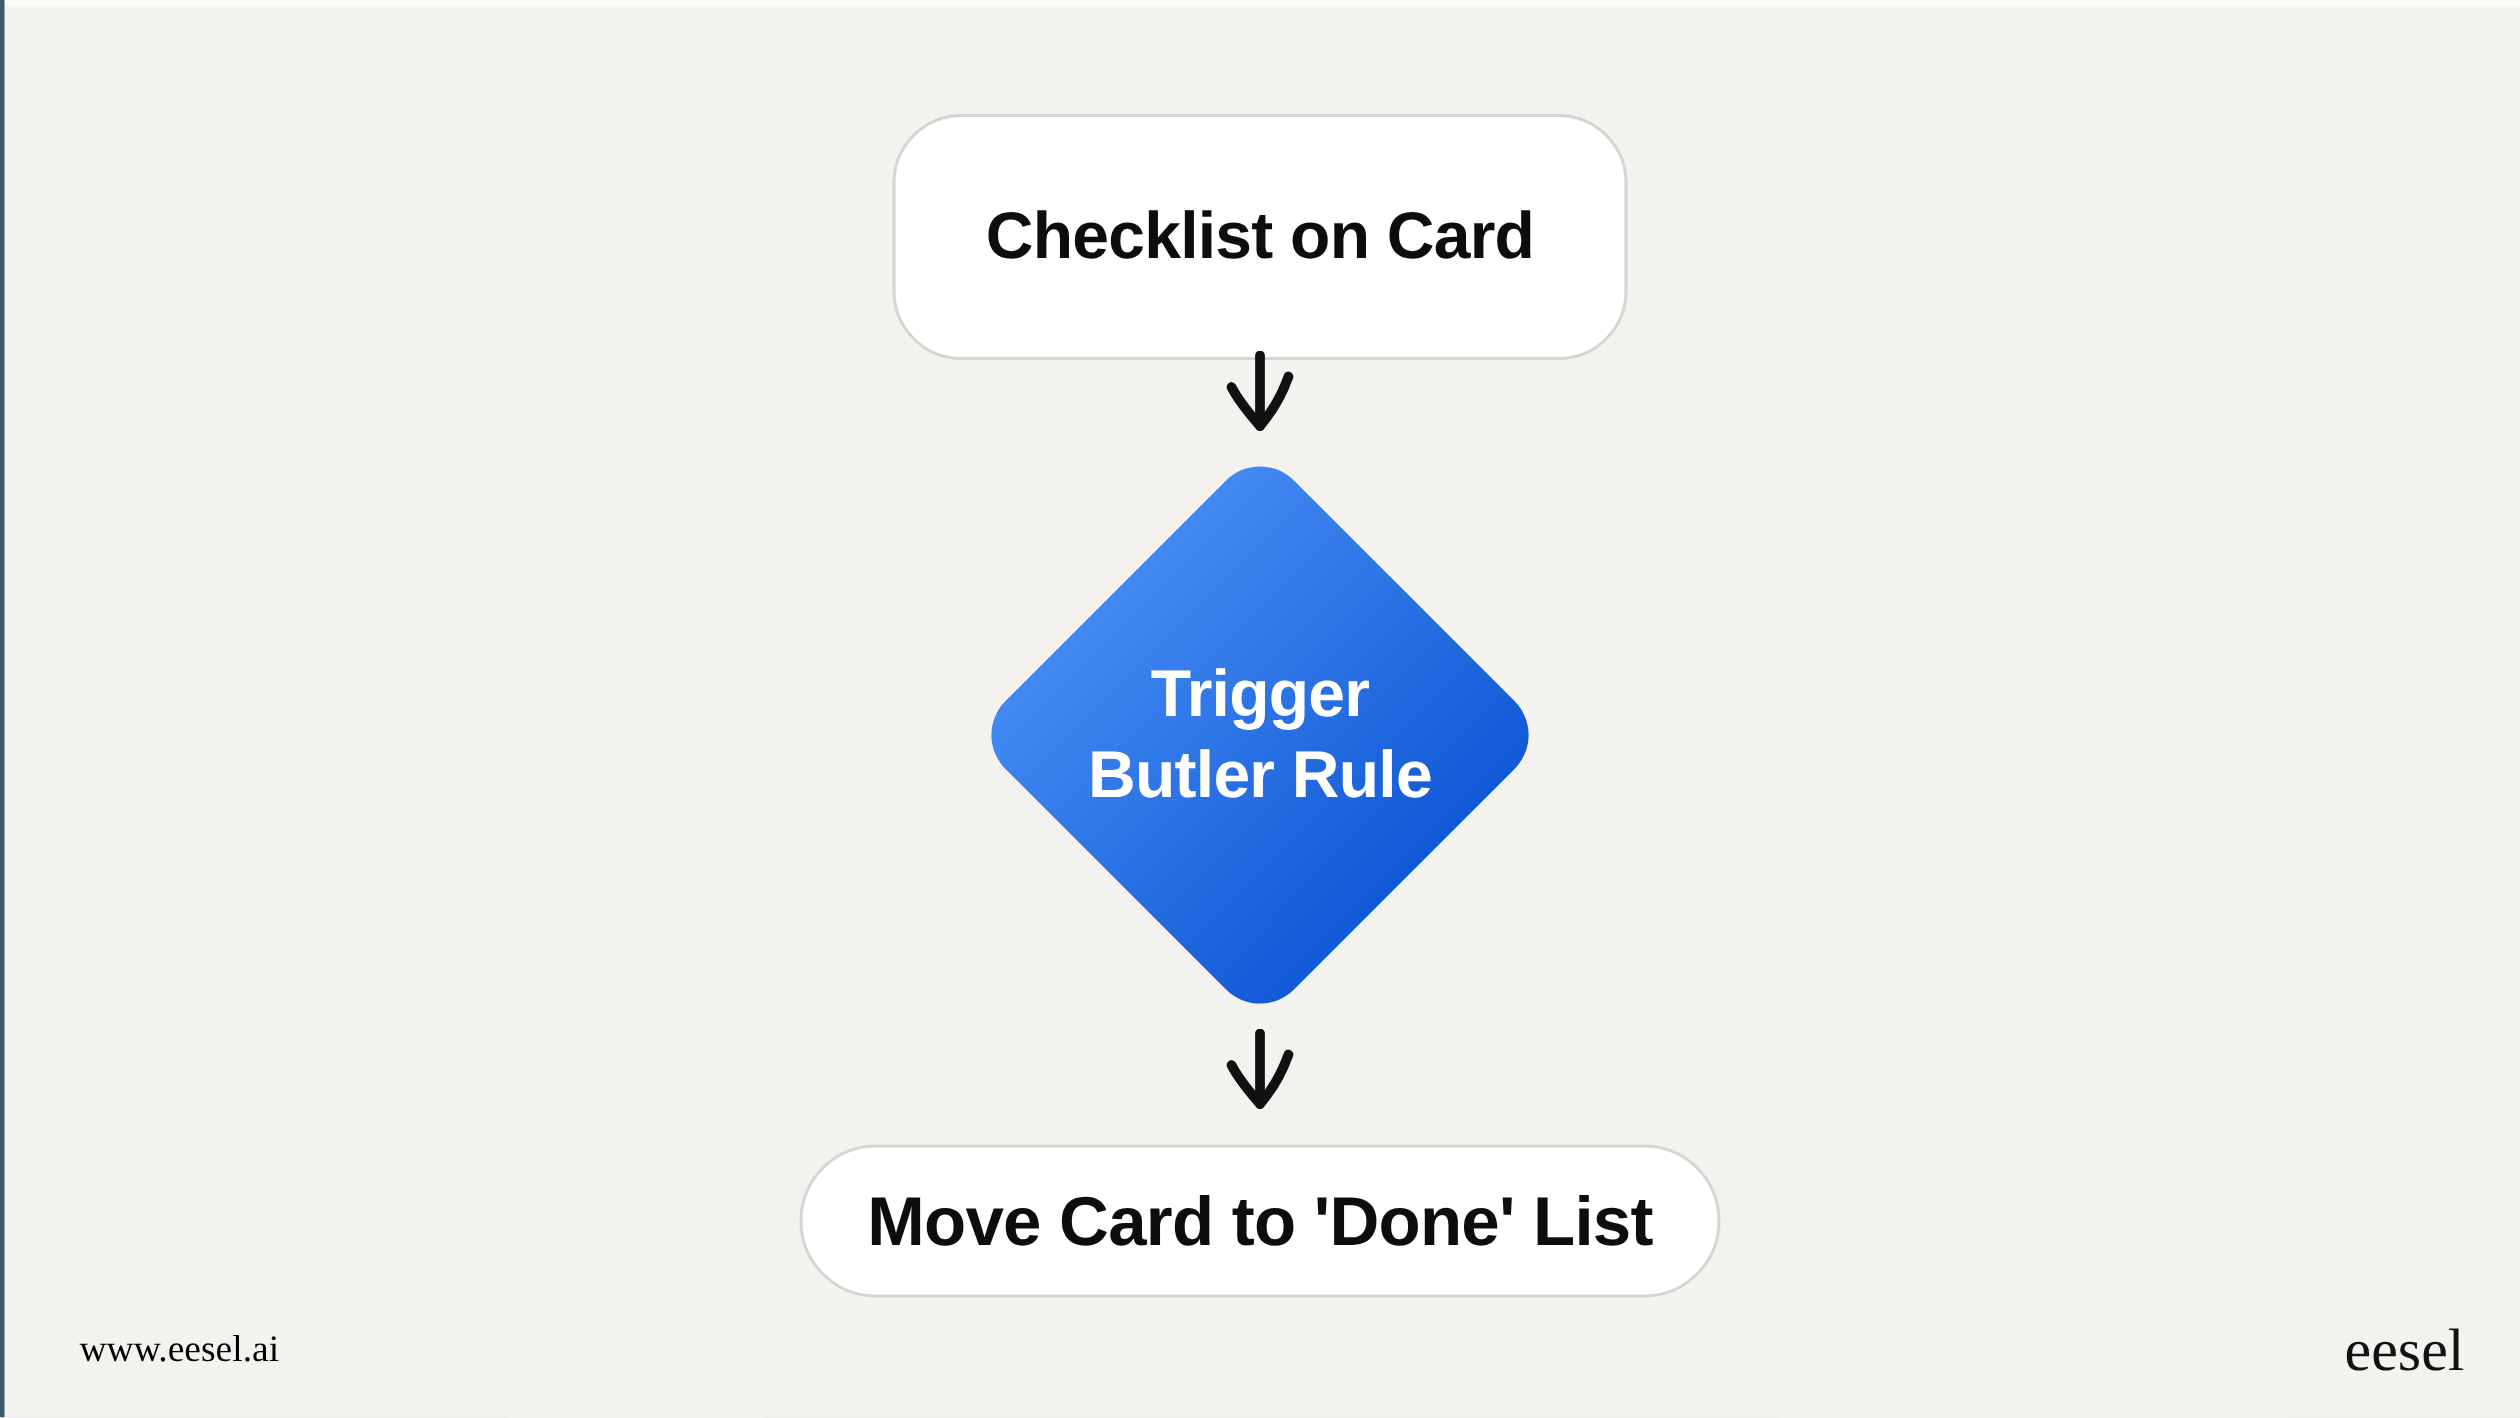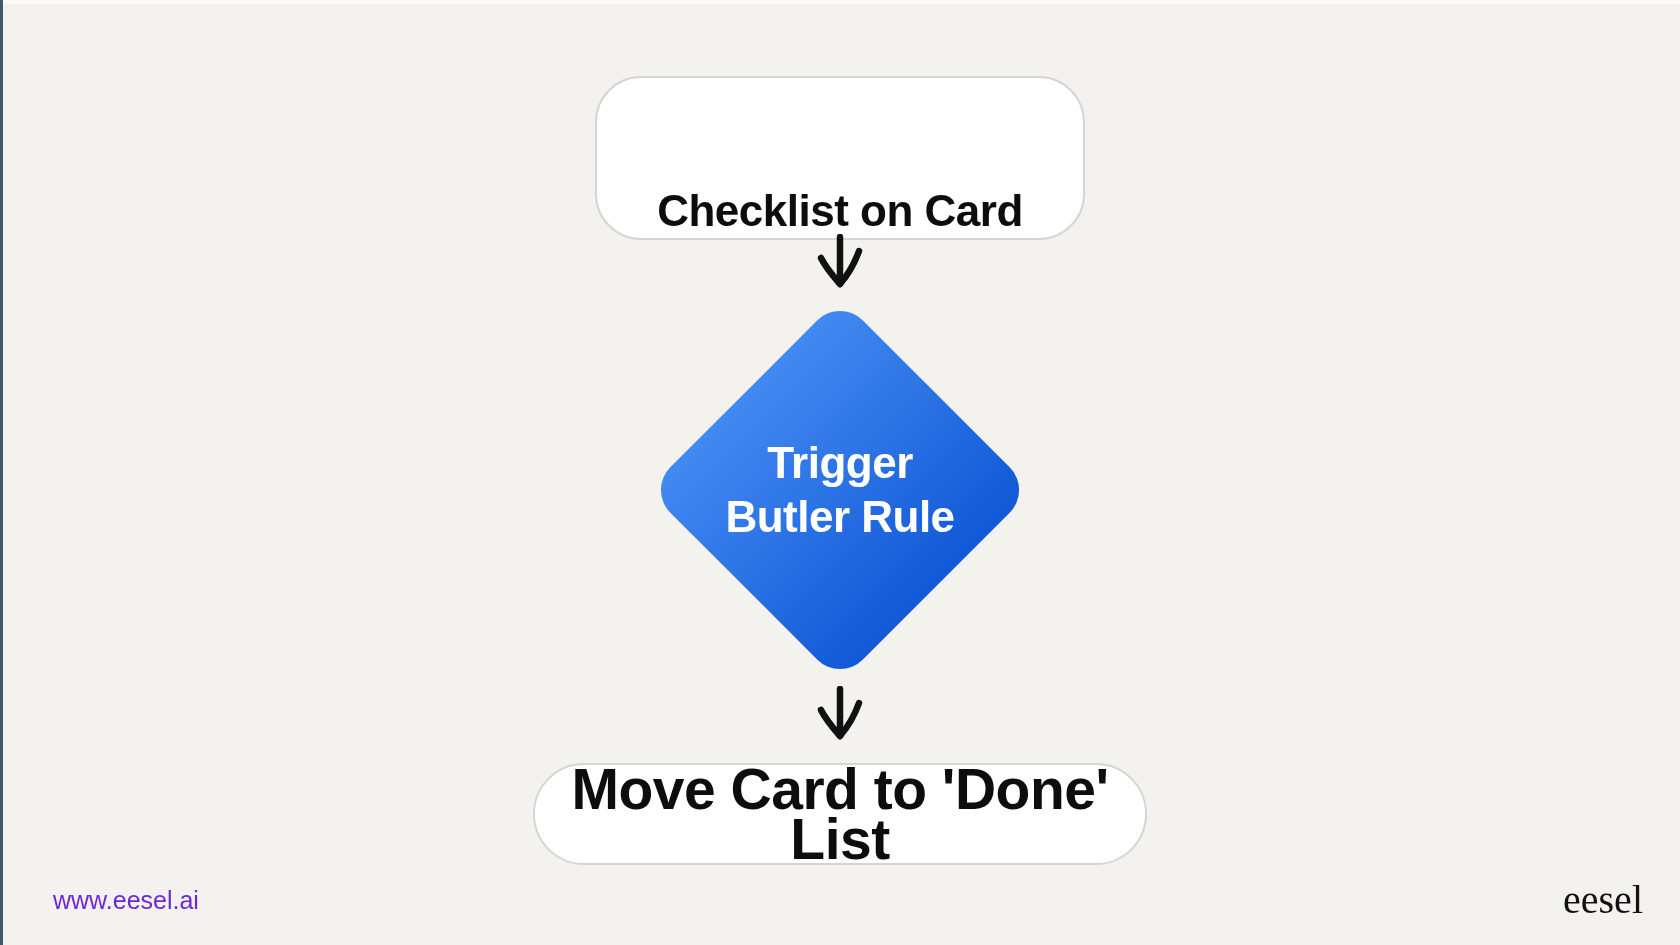--- a/index.html
+++ b/index.html
@@ -36,26 +36,25 @@
     color:var(--ink);
     font-weight:700;
     text-align:center;
   }
   .node .line{display:block;}
   .node.start{
     left:595px;top:76px;width:490px;height:164px;
     border-radius:46px;
     font-size:44px;line-height:54px;
     letter-spacing:-0.5px;
-    justify-content:flex-end;
   }
   .node.end{
     left:533px;top:763px;width:614px;height:102px;
     border-radius:51px;
-    font-size:57px;line-height:50px;
+    font-size:46px;line-height:50px;
     letter-spacing:-0.5px;
   }
   .arrow{
     position:absolute;left:810px;width:60px;height:58px;
   }
   .arrow.a1{top:234px;}
   .arrow.a2{top:686px;}
   .arrow path{
     fill:none;
     stroke:var(--arrow-color);
@@ -77,23 +76,23 @@
     transform:rotate(-45deg);
     display:flex;flex-direction:column;align-items:center;justify-content:center;
     color:#ffffff;
     font-weight:700;
     font-size:44px;line-height:54px;
     letter-spacing:-0.5px;
     text-align:center;
   }
   .footer-url{
     position:absolute;left:53px;top:884px;
-    font-family:Liberation Sans, sans-serif;
+    font-family:Liberation Serif, serif;
     font-size:25px;line-height:32px;
-    color:#6d28d9;
+    color:#000000;
   }
   .brand{
     position:absolute;right:37px;top:874px;
     font-family:"Liberation Serif", serif;
     font-size:40px;line-height:52px;
     color:#121212;
   }
 </style>
 </head>
 <body>

